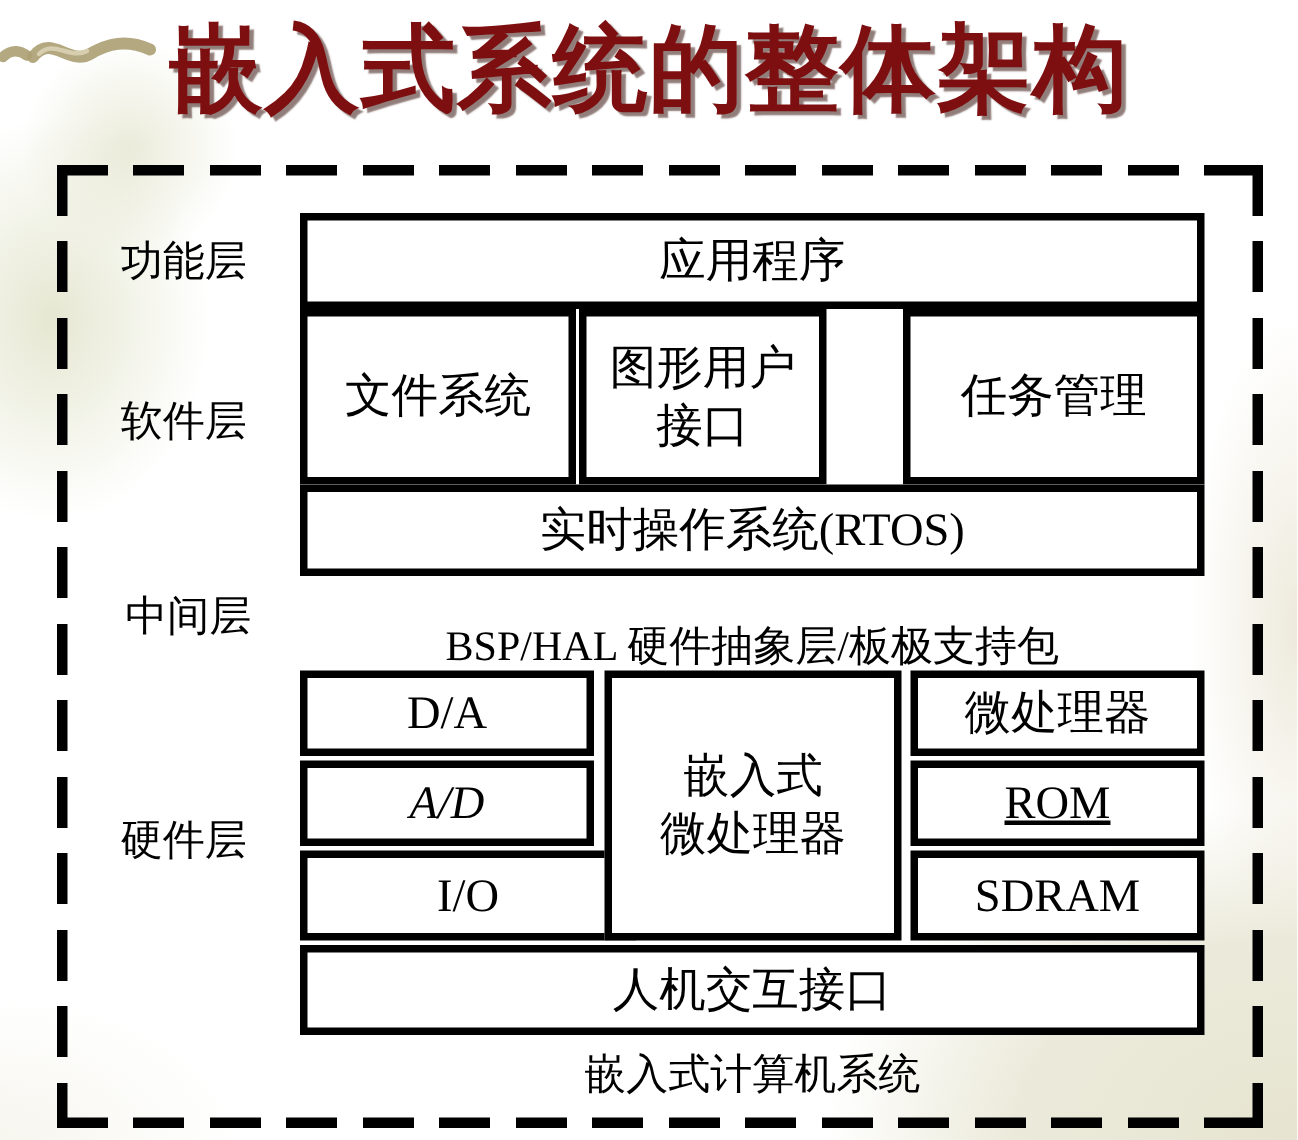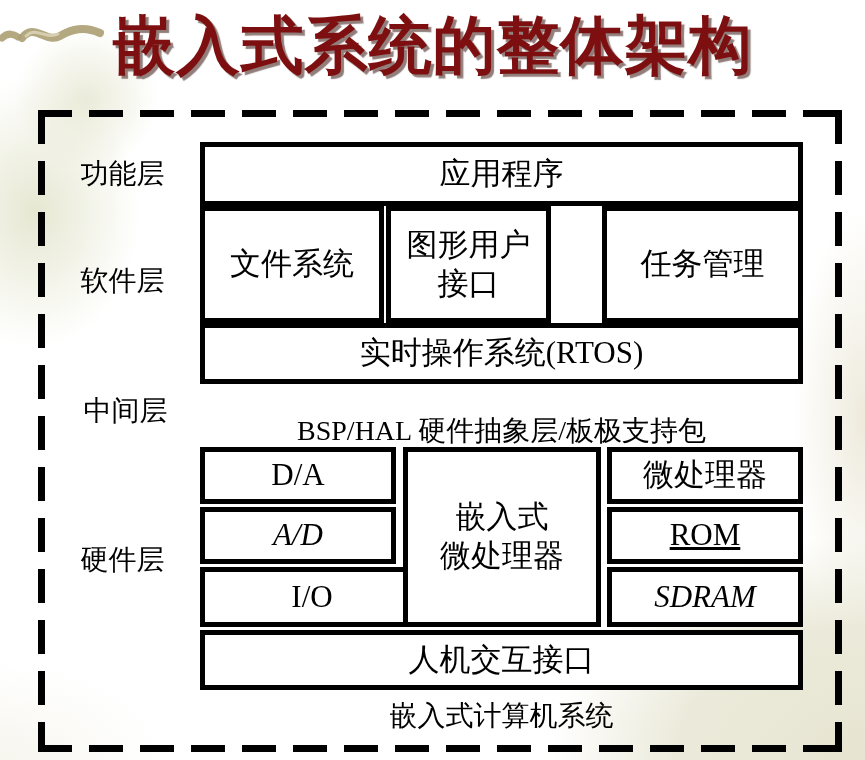--- a/index.html
+++ b/index.html
@@ -89,19 +89,19 @@
   <div class="abs box" style="left:200px;top:507px;width:196px;height:57px;font-style:italic;">A/D</div>
   <div class="abs box" style="left:200px;top:567px;width:224px;height:60px;">I/O</div>
 
   <div class="abs box two-line" style="left:403px;top:447px;width:198px;height:180px;">
     <span>嵌入式</span>
     <span>微处理器</span>
   </div>
 
   <div class="abs box" style="left:607px;top:447px;width:196px;height:57px;">微处理器</div>
   <div class="abs box" style="left:607px;top:507px;width:196px;height:57px;text-decoration:underline;">ROM</div>
-  <div class="abs box" style="left:607px;top:567px;width:196px;height:60px;font-style:italic;">SDRAM</div>
+  <div class="abs box" style="left:607px;top:567px;width:196px;height:60px;">SDRAM</div>
 
   <div class="abs box" style="left:200px;top:630px;width:603px;height:60px;">人机交互接口</div>
 
   <div class="abs plain" style="left:200px;top:696px;width:603px;height:40px;">嵌入式计算机系统</div>
 
 </div>
 
 </body></html>

